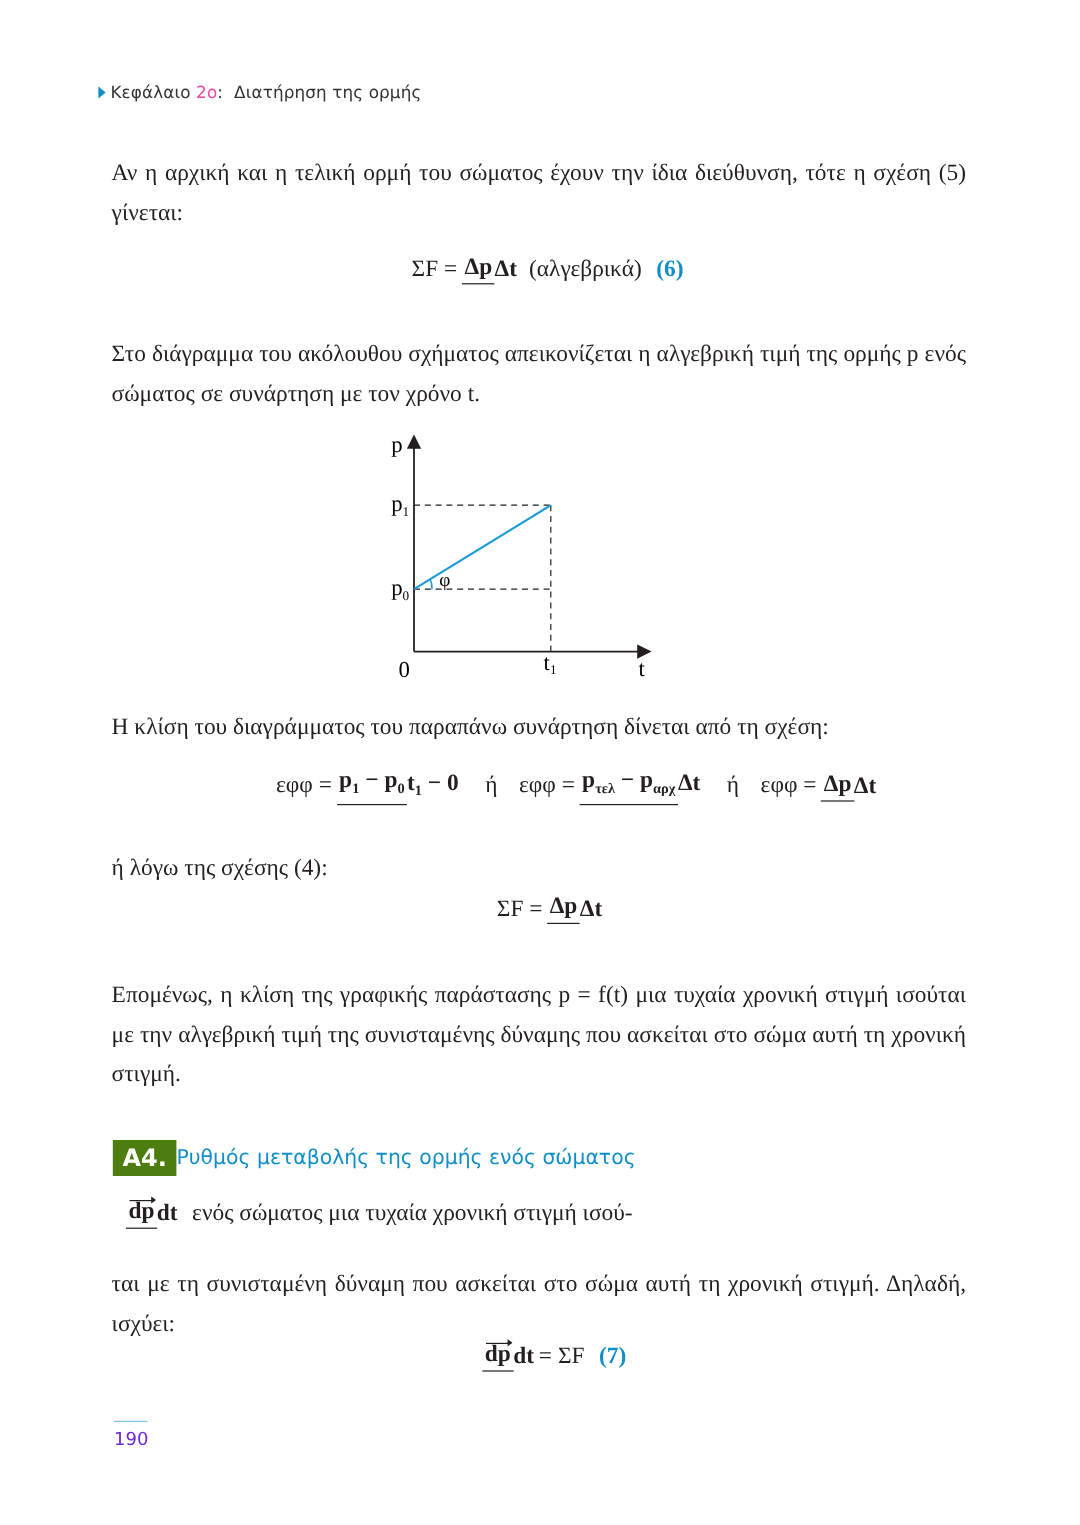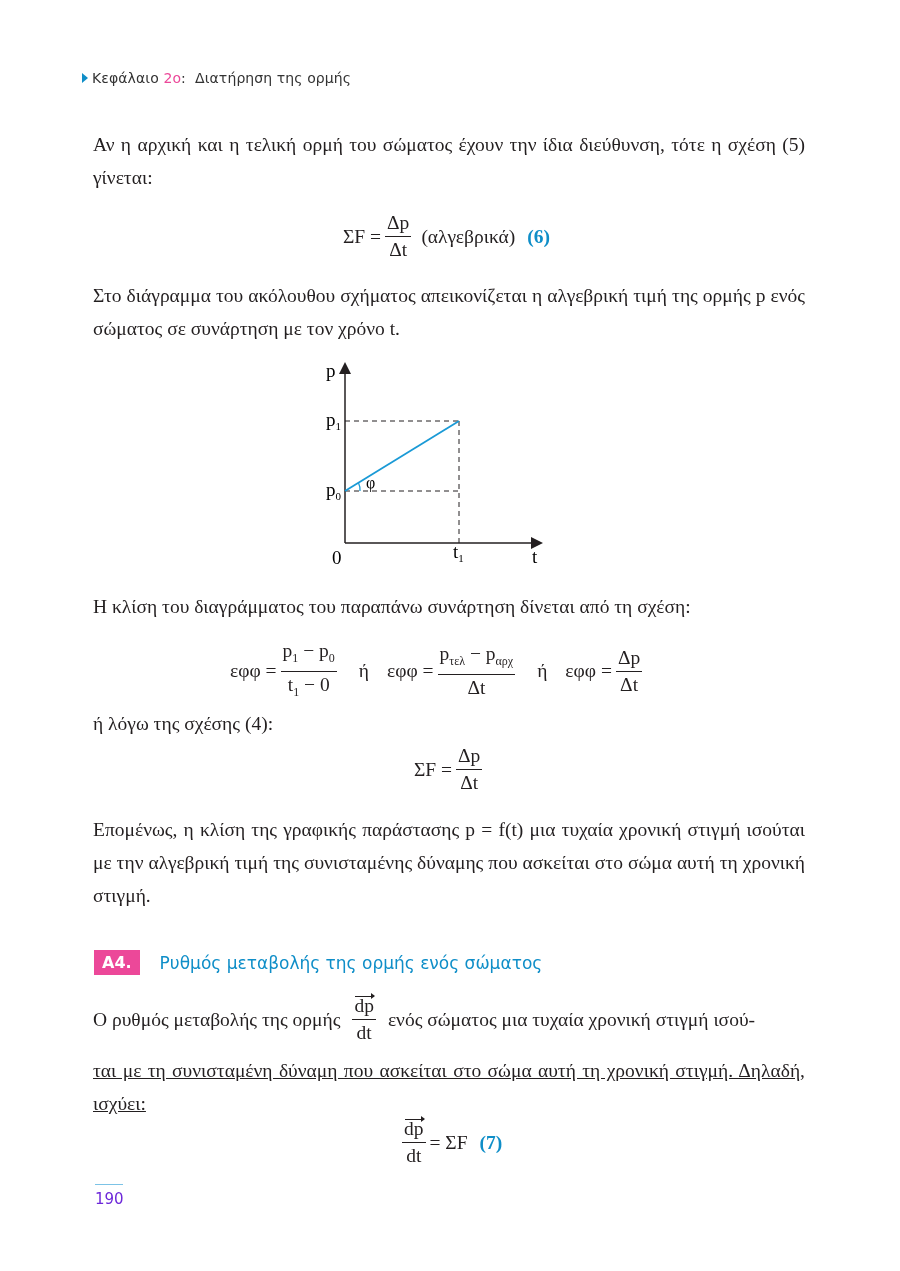--- a/index.html
+++ b/index.html
@@ -2,28 +2,28 @@
 <html><head>
 <meta charset="utf-8">
 <style>
   html,body{margin:0;padding:0;background:#fff;}
   body{width:900px;height:1271px;position:relative;overflow:hidden;font-family:"Liberation Serif",serif;color:#231f20;}
   .header{position:absolute;left:82px;top:70px;font-family:"DejaVu Sans",sans-serif;font-size:14px;color:#333;letter-spacing:0.1px;}
   .header .tri{display:inline-block;width:0;height:0;border-top:5px solid transparent;border-bottom:5px solid transparent;border-left:6px solid #0f8ec8;margin-right:4px;vertical-align:0px;}
   .header .num{color:#ec4899;}
   .p{position:absolute;left:93px;width:712px;font-size:19.5px;line-height:33px;text-align:justify;}
   .eq{position:absolute;font-size:19.5px;display:flex;align-items:center;white-space:nowrap;}
-  .frac{display:inline-flex;flex-direction:column;align-items:center;margin:0 4px;vertical-align:middle;}
+  .frac{display:inline-flex;margin:0 4px;vertical-align:middle;font-weight:bold;}
   .frac .n{padding:0 2px 2px;border-bottom:1px solid #231f20;line-height:22px;}
   .frac .d{padding-top:2px;line-height:22px;}
   .eqnum{color:#0f8ec8;font-weight:bold;margin-left:12px;}
   sub{font-size:12px;}
   .sec{position:absolute;left:94px;top:950px;display:flex;align-items:center;font-family:"DejaVu Sans",sans-serif;}
-  .sec .box{background:#ec4899;color:#fff;font-size:16px;padding:3px 8px;font-weight:bold;}
-  .sec .title{color:#0f8ec8;font-size:17px;margin-left:20px;}
+  .sec .box{background:#4d7c0f;color:#fff;font-size:20px;padding:3px 8px;font-weight:bold;}
+  .sec .title{color:#0f8ec8;font-size:17px;margin-left:0;}
   .pagenum{position:absolute;left:95px;top:1190px;font-family:"DejaVu Sans",sans-serif;font-size:15px;color:#6d28d9;}
   .pageline{position:absolute;left:95px;top:1184px;width:28px;height:1px;background:#7cc3e6;}
   .vec{position:relative;display:inline-block;}
   .vec::after{content:"";position:absolute;left:1px;right:0;top:1px;height:1px;background:#231f20;}
   .vec::before{content:"";position:absolute;right:-1px;top:-2px;border-left:4px solid #231f20;border-top:3px solid transparent;border-bottom:3px solid transparent;}
 </style>
 </head>
 <body>
 
 <div class="header">
@@ -99,29 +99,28 @@
 </div>
 
 <div class="p" style="top:813px;">Επομένως, η κλίση της γραφικής παράστασης p = f(t) μια τυχαία χρονική στιγμή ισούται με την αλγεβρική τιμή της συνισταμένης δύναμης που ασκείται στο σώμα αυτή τη χρονική στιγμή.</div>
 
 <div class="sec">
   <span class="box">A4.</span>
   <span class="title">Ρυθμός μεταβολής της ορμής ενός σώματος</span>
 </div>
 
 <div class="p" style="top:995px;display:flex;align-items:center;">
-  <span>Ο ρυθμός μεταβολής της ορμής</span>
   <span class="frac" style="margin:0 12px;">
       <span class="n"><span class="vec">dp</span></span>
       <span class="d">dt</span>
     </span>
   <span>ενός σώματος μια τυχαία χρονική στιγμή ισού-</span>
 </div>
 
-<div class="p" style="top:1054px;text-decoration:underline;">ται με τη συνισταμένη δύναμη που ασκείται στο σώμα αυτή τη χρονική στιγμή. Δηλαδή, ισχύει:</div>
+<div class="p" style="top:1054px;">ται με τη συνισταμένη δύναμη που ασκείται στο σώμα αυτή τη χρονική στιγμή. Δηλαδή, ισχύει:</div>
 
 <div class="eq" style="left:398px;top:1118px;">
   <span class="frac">
       <span class="n"><span class="vec">dp</span></span>
       <span class="d">dt</span>
     </span>
   <span>= ΣF</span>
   <span class="eqnum">(7)</span>
 </div>
 

